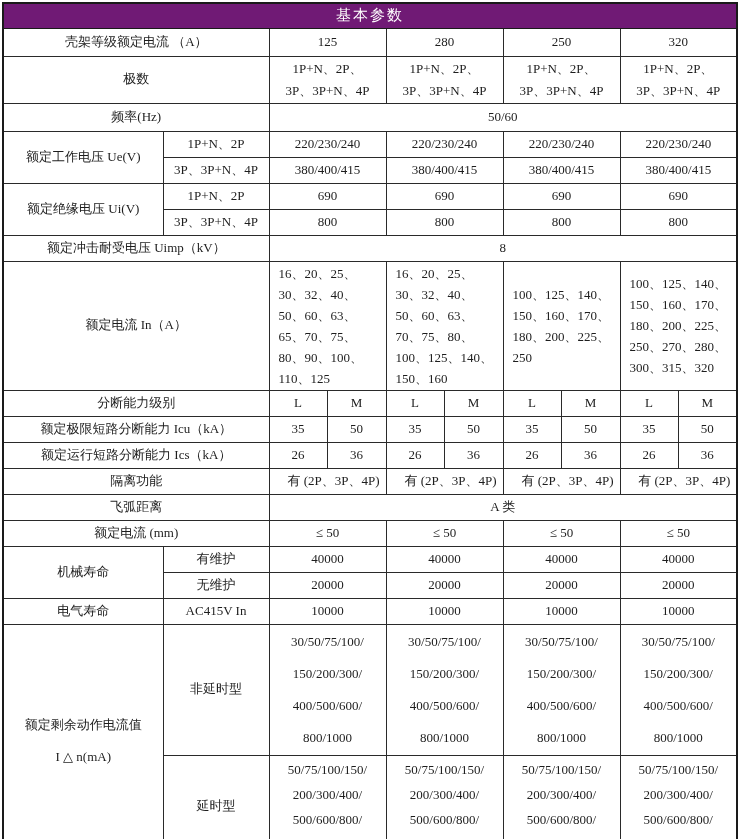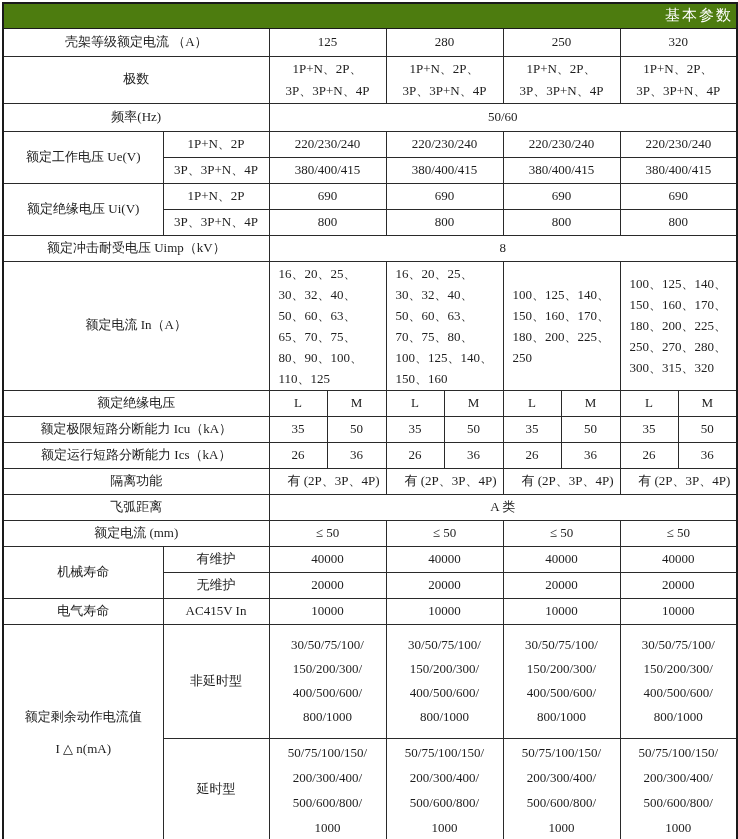--- a/index.html
+++ b/index.html
@@ -31,21 +31,21 @@
     letter-spacing: 2px;
     height: 22px;
     border-color: #1a1a1a;
   }
   .pre  { white-space: pre-line; }
   .left { text-align: left; padding-left: 9px; }
   .nowrap { white-space: nowrap; padding-left: 12px; padding-right: 0; }
   .lh21 { line-height: 21px; }
   .lh22 { line-height: 22px; }
   .lh25 { line-height: 25px; }
-  .lh28 { line-height: 24px; }
+  .lh28 { line-height: 32px; }
   .lh32 { line-height: 32px; }
   .h26  { height: 26px; }
   .h28  { height: 28px; }
   .h44  { height: 44px; }
   .h126 { height: 126px; }
   .h114 { height: 114px; }
   .h100 { height: 100px; }
 </style>
 </head>
 <body>
@@ -60,21 +60,21 @@
       <col style="width:58px">
         <col style="width:59px">
       <col style="width:58px">
         <col style="width:59px">
       <col style="width:58px">
         <col style="width:59px">
     </colgroup>
 
     <tbody>
         <tr class="title-row">
-      <td colspan="10" style="background: #4d7c0f; text-align: right;">基本参数</td>
+      <td colspan="10" style="background: #701a75;">基本参数</td>
     </tr>
 
     <tr class="h28">
       <td colspan="2">壳架等级额定电流 （A）</td>
       <td colspan="2">125</td>
       <td colspan="2">280</td>
       <td colspan="2">250</td>
       <td colspan="2">320</td>
     </tr>
 
@@ -151,21 +151,21 @@
 180、200、225、
 250</td>
       <td colspan="2" class="pre left lh21">100、125、140、
 150、160、170、
 180、200、225、
 250、270、280、
 300、315、320</td>
     </tr>
 
     <tr class="h26">
-      <td colspan="2">额定绝缘电压</td>
+      <td colspan="2">分断能力级别</td>
       <td>L</td>
       <td>M</td>
       <td>L</td>
       <td>M</td>
       <td>L</td>
       <td>M</td>
       <td>L</td>
       <td>M</td>
     </tr>
 

